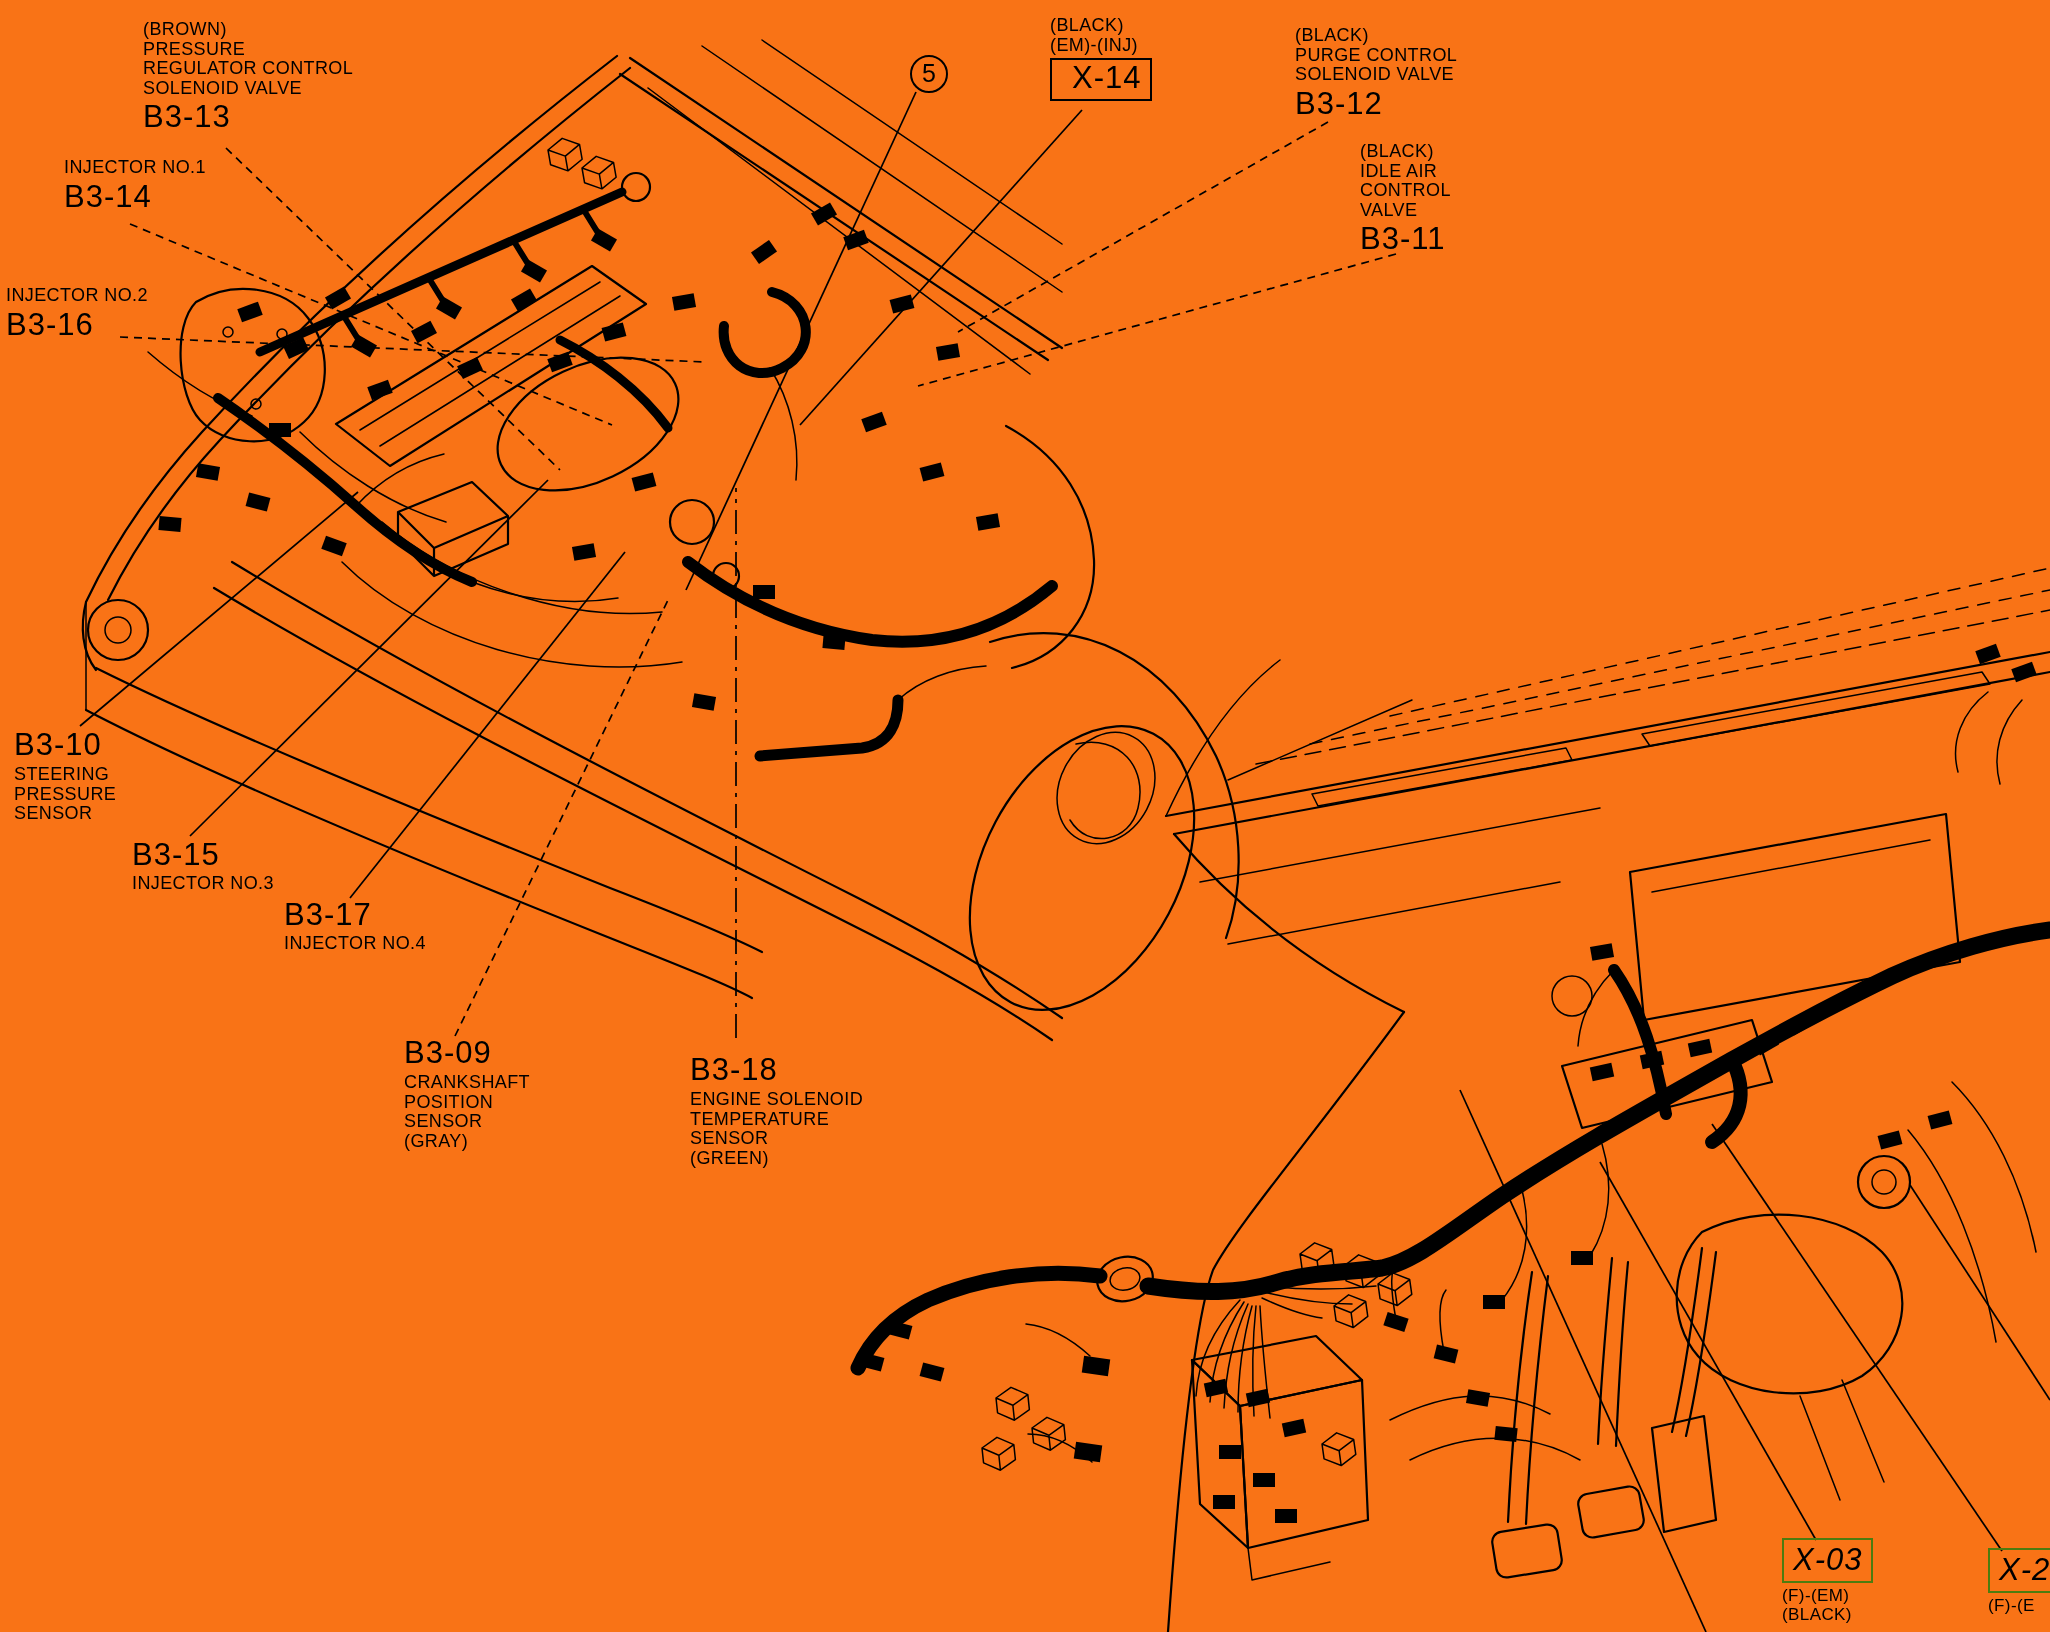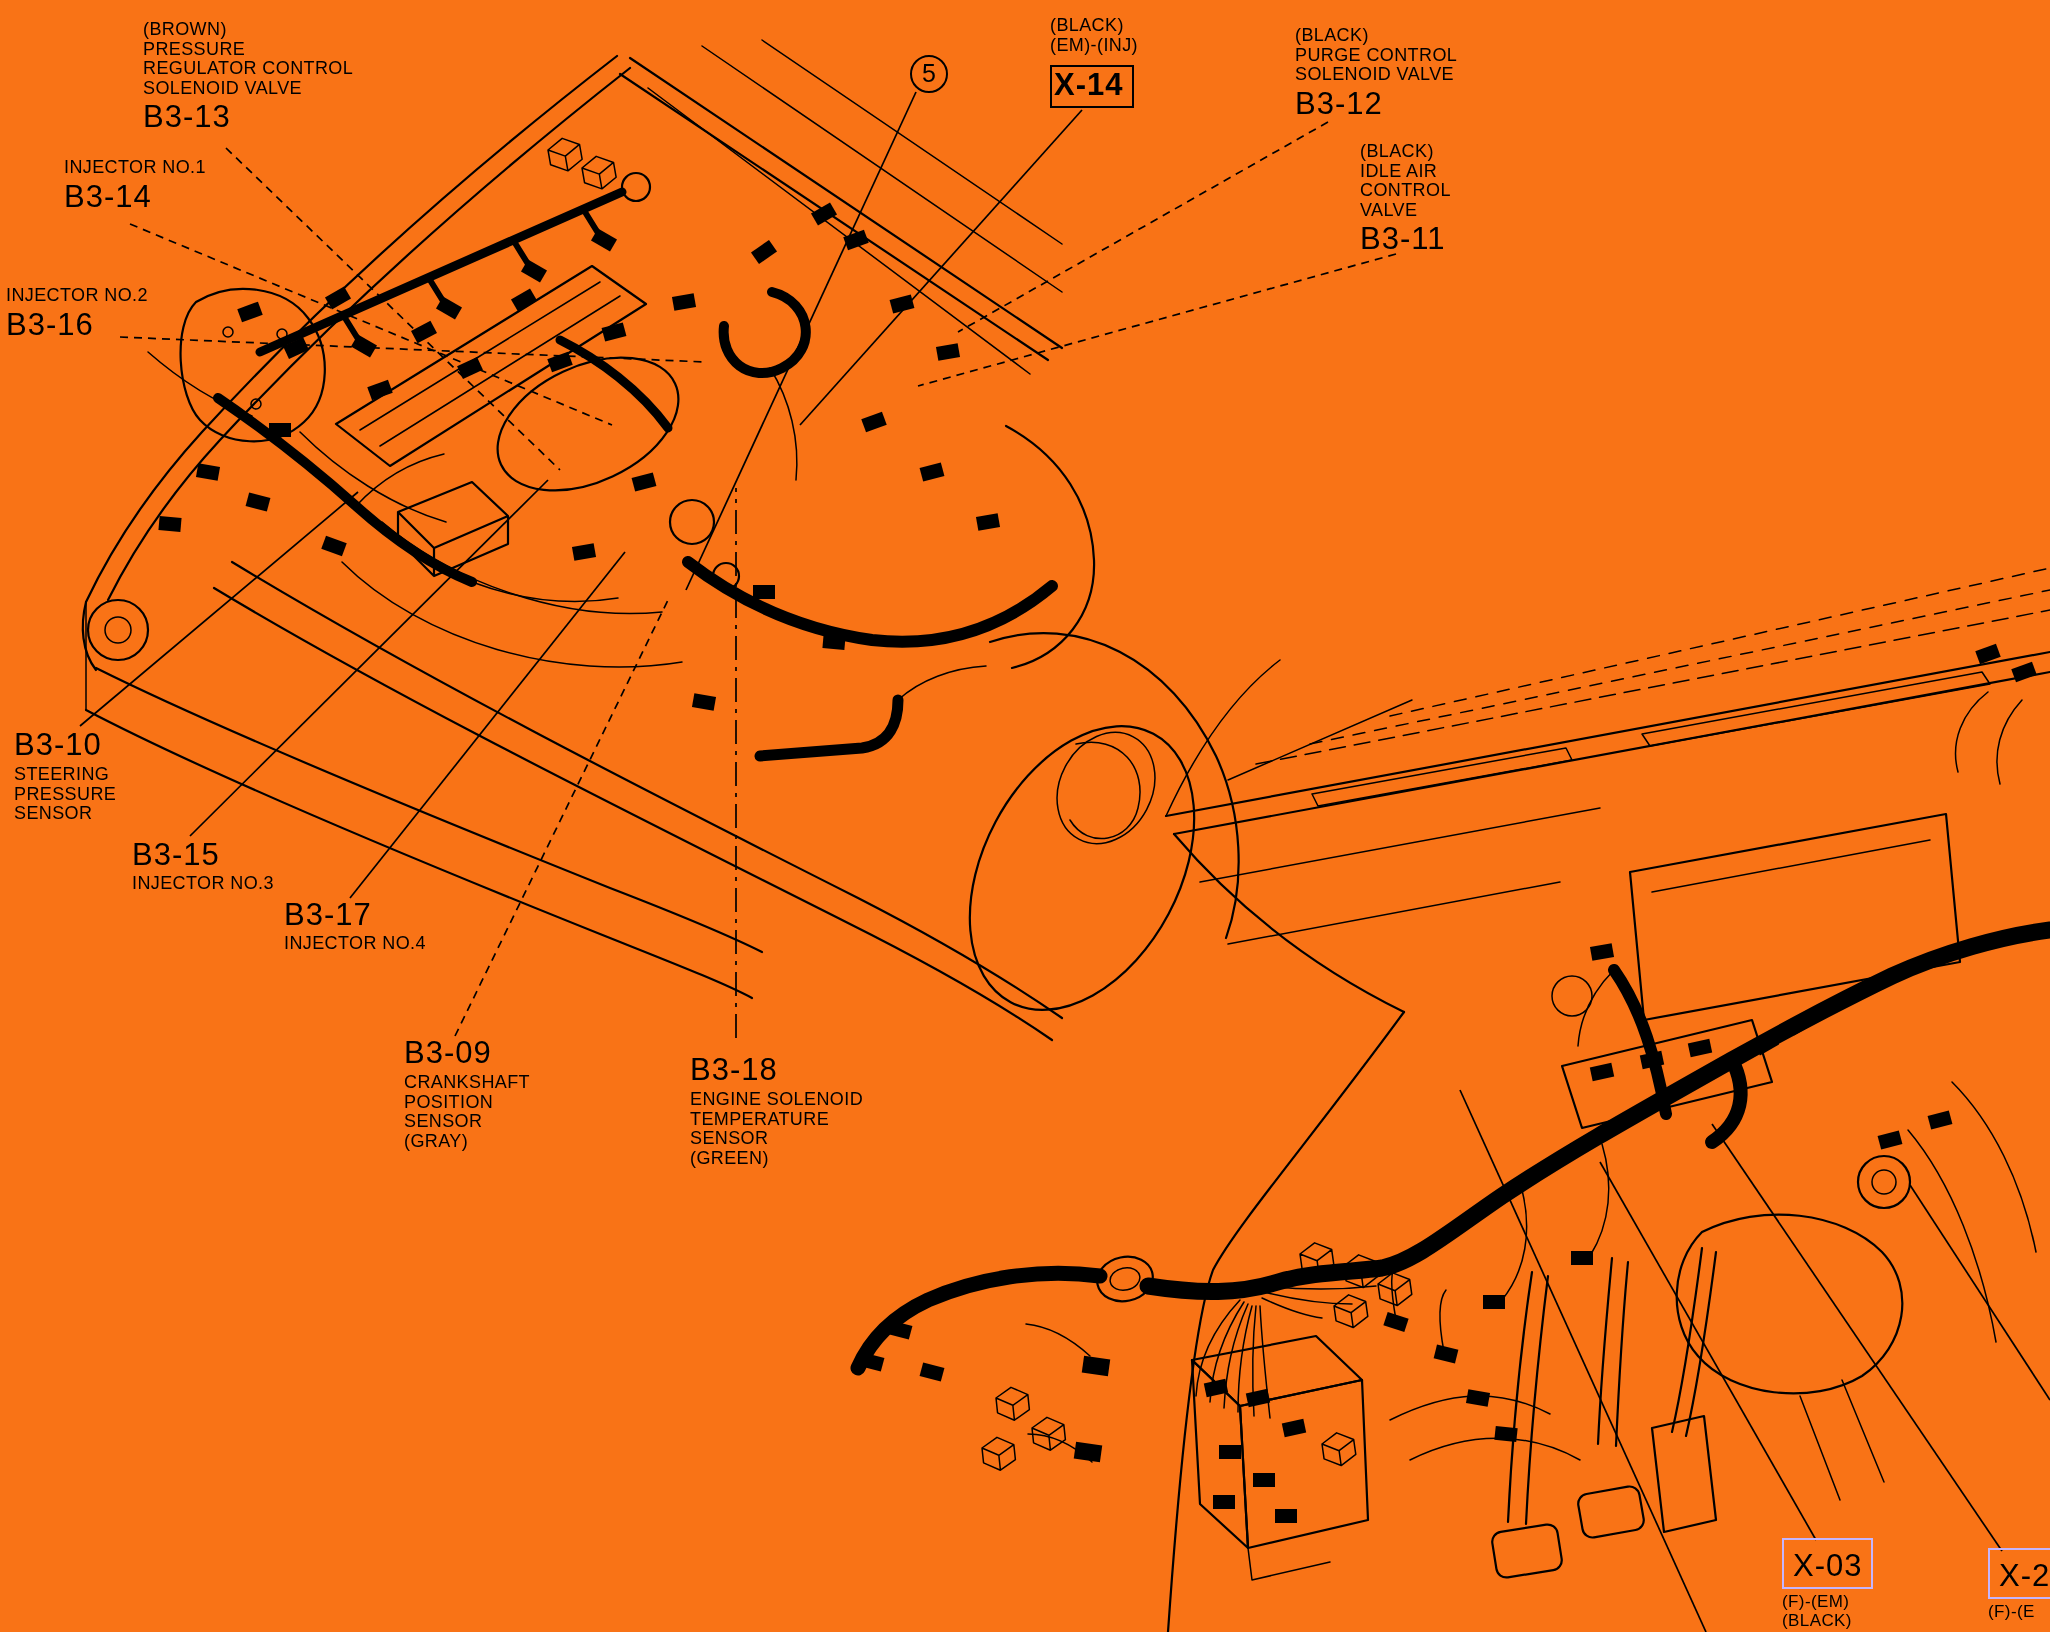--- a/index.html
+++ b/index.html
@@ -2,22 +2,22 @@
 <html><head>
 <meta charset="utf-8">
 <style>
   html,body{margin:0;padding:0;background:#fff;}
   #stage{position:relative;width:2050px;height:1632px;background:#f97316;overflow:hidden;
          font-family:"Liberation Sans",sans-serif;color:#000;}
   #art{position:absolute;left:0;top:0;}
   .callout{position:absolute;white-space:nowrap;font-size:18px;line-height:19.5px;letter-spacing:.4px;}
   .callout .line{display:block;}
   .callout .code{display:block;font-size:31px;line-height:34px;letter-spacing:1px;margin-top:2px;}
-  .callout .code.boxed{display:inline-block;border:2px solid #000;padding:1px 9px 4px 2px;margin-top:10px;font-weight:bold;}
-  .callout .code.boxed-first{display:inline-block;border:2px solid #c4b5fd;padding:9px 9px 4px 9px;margin:0 0 4px 0;}
+  .callout .code.boxed{display:inline-block;border:2px solid #000;padding:1px 9px 4px 20px;margin-top:3px;}
+  .callout .code.boxed-first{display:inline-block;border:2px solid #4d7c0f;padding:3px 9px 4px 9px;margin:0 0 4px 0;font-style:italic;}
   .callout .sub{display:block;font-size:17px;line-height:18.5px;}
   .circle-ref{position:absolute;width:34px;height:34px;border:2.5px solid #000;border-radius:50%;
               text-align:center;font-size:25px;line-height:33px;letter-spacing:0;}
   svg *{vector-effect:none;}
   .ln{fill:none;stroke:#000;stroke-width:2.2;stroke-linecap:round;stroke-linejoin:round;}
   .ln1{fill:none;stroke:#000;stroke-width:1.5;stroke-linecap:round;stroke-linejoin:round;}
   .h{fill:none;stroke:#000;stroke-linecap:round;stroke-linejoin:round;}
   .c{fill:#000;stroke:none;}
   .ld{fill:none;stroke:#000;stroke-width:1.7;}
   .ldash{stroke-dasharray:8 6;}

